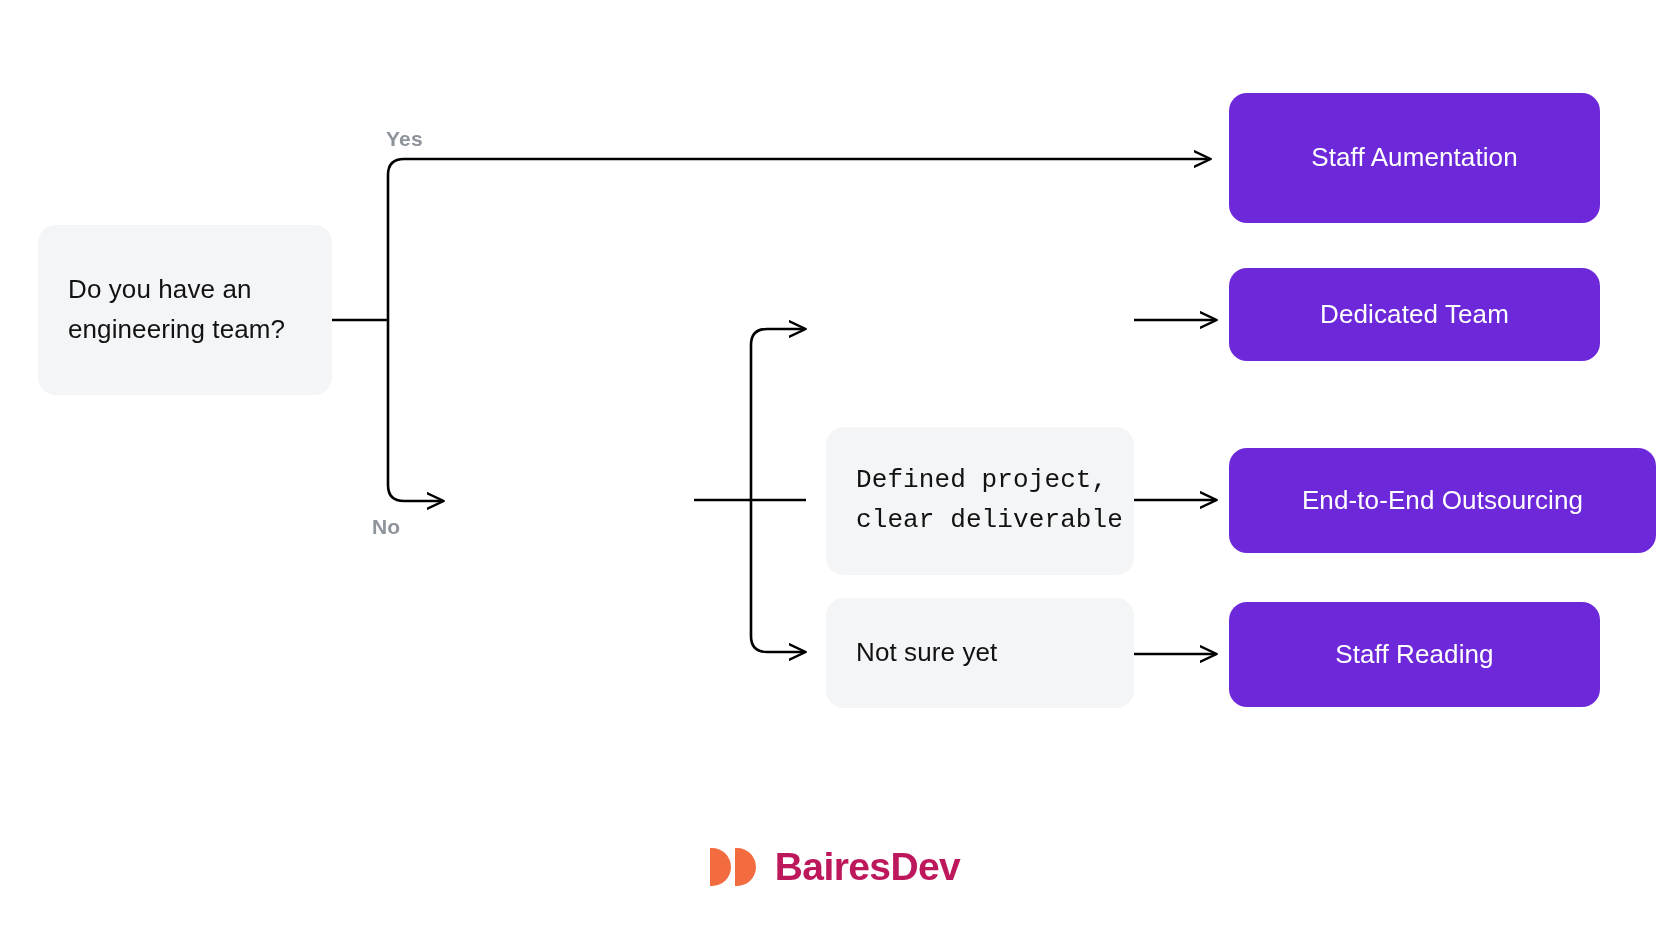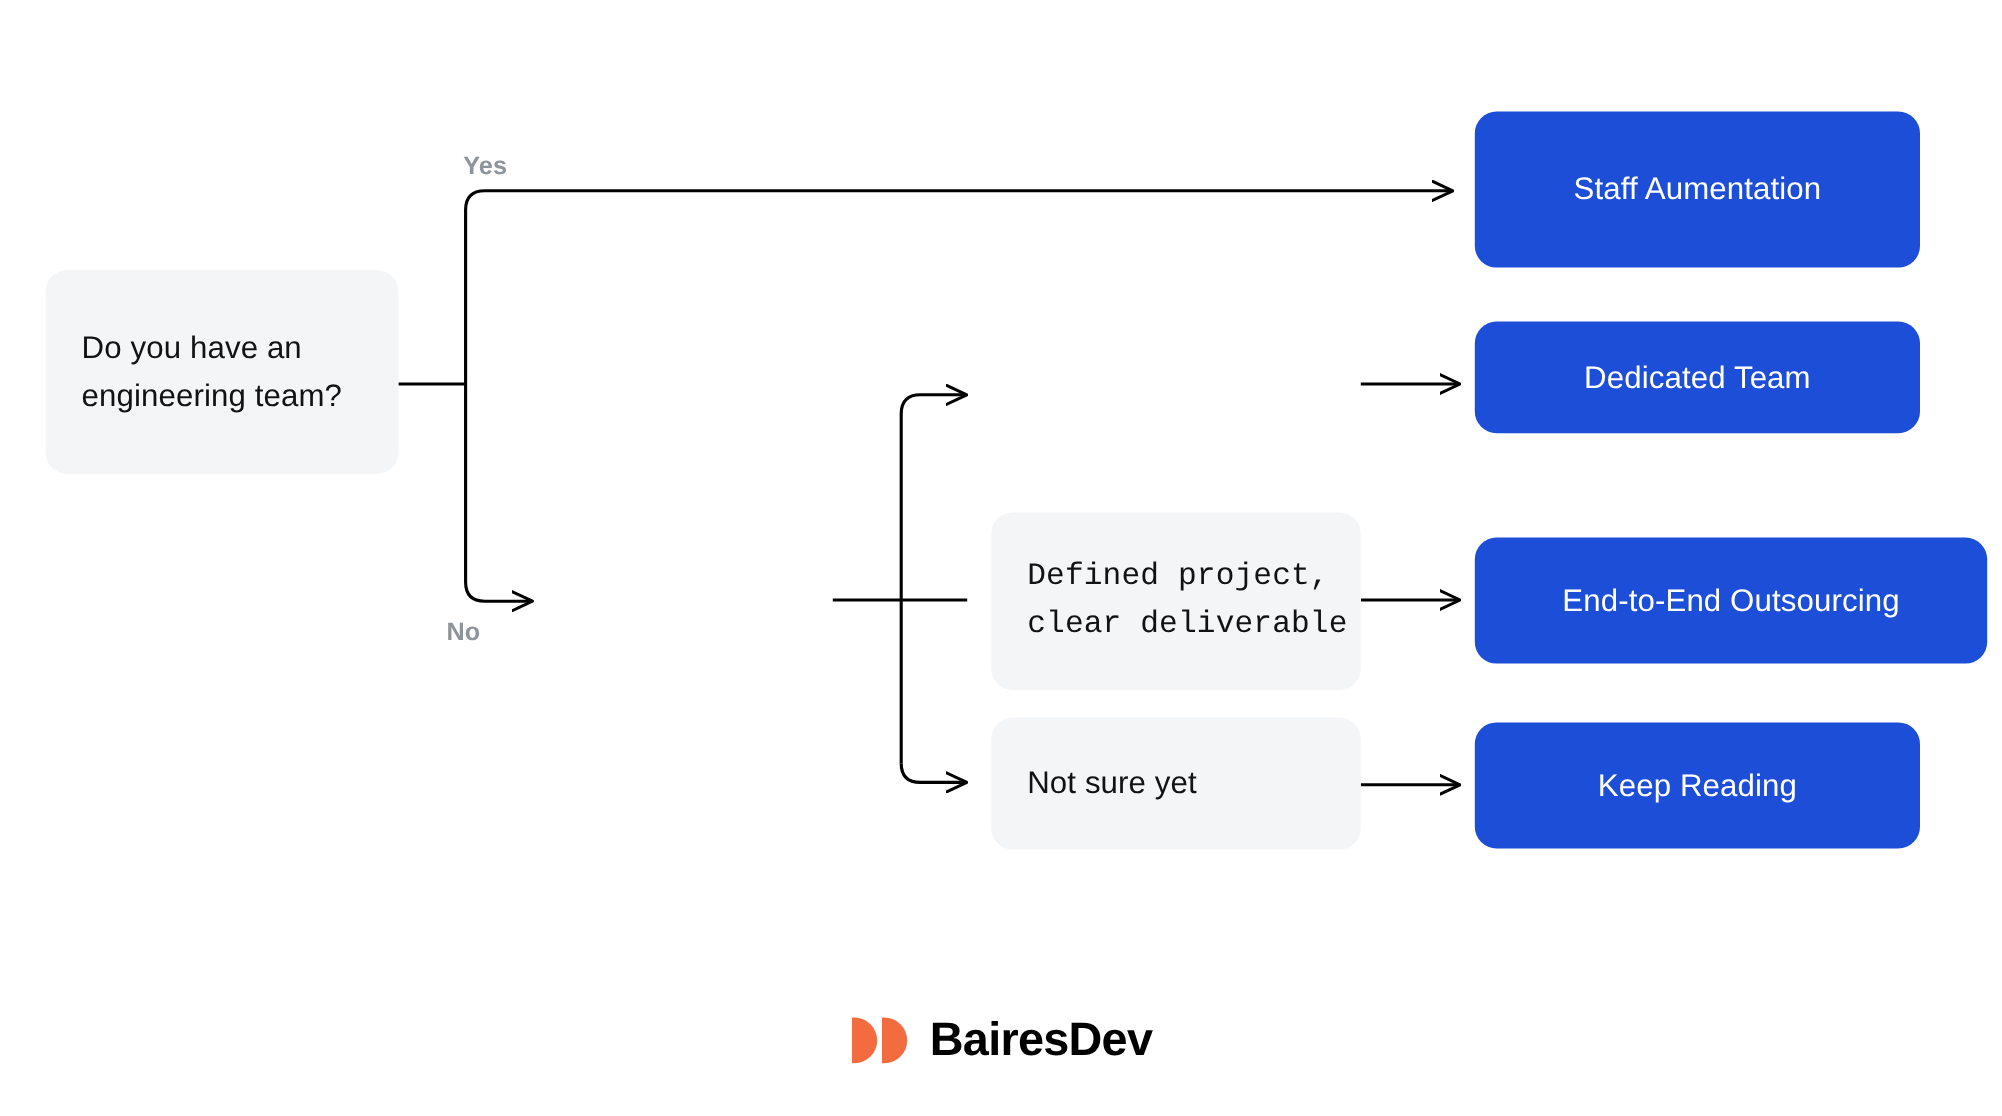--- a/index.html
+++ b/index.html
@@ -21,21 +21,21 @@
     display: flex;
     align-items: center;
     border-radius: 18px;
   }
   .node-gray {
     background: #f4f5f7;
     color: #121212;
     justify-content: flex-start;
   }
   .node-teal {
-    background: #1d4ed8;
+    background: #6d28d9;
     color: #ffffff;
     justify-content: center;
   }
   .node-text {
     font-size: 26px;
     line-height: 1.52;
     letter-spacing: 0.1px;
     white-space: pre-line;
   }
   .node-gray .node-text { padding-left: 30px; text-align: left; }
@@ -65,21 +65,21 @@
     width: 1668px;
     display: flex;
     align-items: center;
     justify-content: center;
     gap: 13px;
   }
   .brand-mark { display: block; }
   .brand-name {
     font-size: 39px;
     font-weight: bold;
-    color: #000000;
+    color: #be185d;
     letter-spacing: -0.6px;
   }
 </style>
 </head>
 <body>
 
 <div id="canvas">
 
   <svg id="wires" viewBox="0 0 1668 930" width="1668" height="930" aria-hidden="true">
     <defs>
@@ -132,21 +132,21 @@
 
   <div class="node node-teal" style="left:1229px; top:268px; width:371px; height:93px;">
     <span class="node-text">Dedicated Team</span>
   </div>
 
   <div class="node node-teal" style="left:1229px; top:448px; width:427px; height:105px;">
     <span class="node-text">End-to-End Outsourcing</span>
   </div>
 
   <div class="node node-teal" style="left:1229px; top:602px; width:371px; height:105px;">
-    <span class="node-text">Keep Reading</span>
+    <span class="node-text">Staff Reading</span>
   </div>
 
   <span class="edge-label" style="left:386px; top:127px;">Yes</span>
   <span class="edge-label" style="left:372px; top:515px;">No</span>
 
   <div class="brand">
     <svg class="brand-mark" width="54" height="42" viewBox="0 0 54 42" aria-hidden="true">
       <path d="M2 2 L2 40 L4 40 A19 19 0 0 0 4 2 Z" fill="#f26c40"></path>
       <path d="M27 2 L27 40 L29 40 A19 19 0 0 0 29 2 Z" fill="#f26c40"></path>
     </svg>

